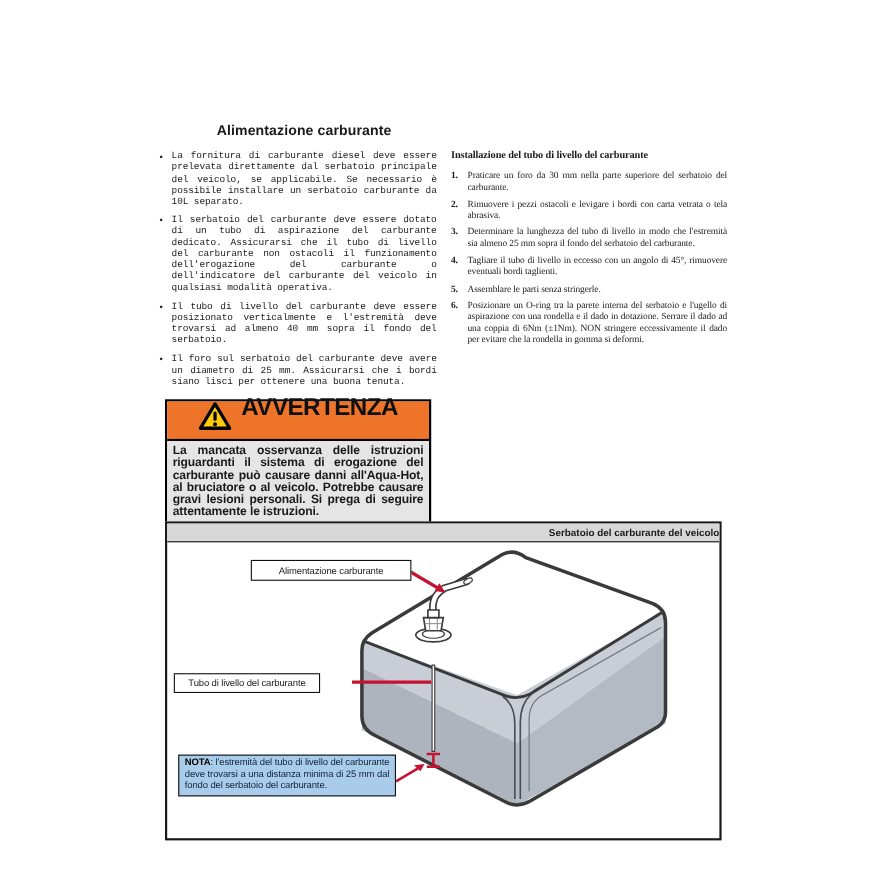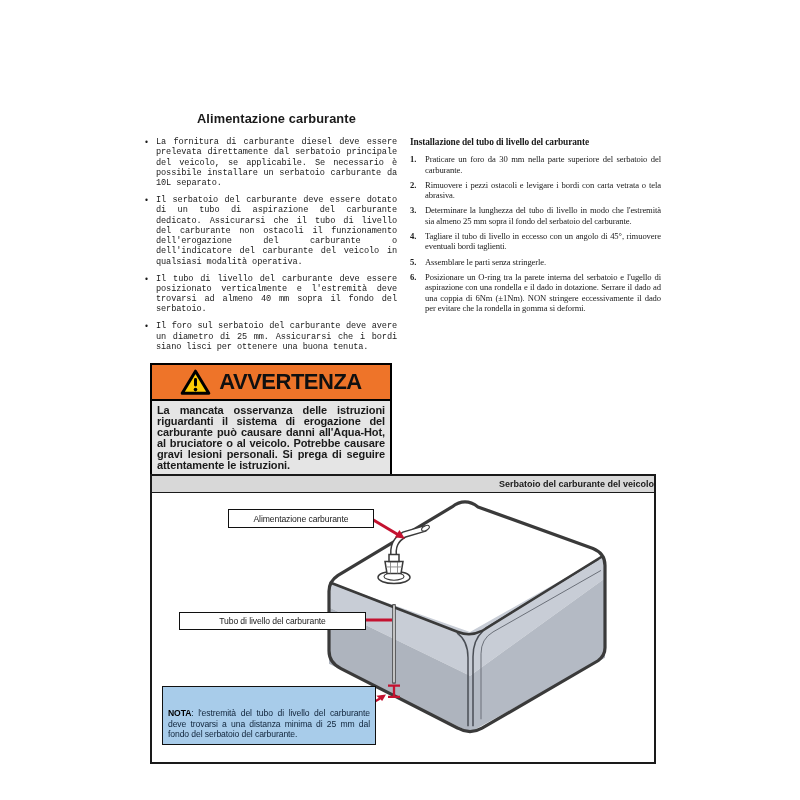--- a/index.html
+++ b/index.html
@@ -19,21 +19,21 @@
   .bullet .mark{width:11px;flex:none;}
   .bullet .txt{flex:1;text-align:justify;font-family:Liberation Mono, monospace;}
   .step{display:flex;margin:0 0 5px 0;}
   .step .num{width:15px;flex:none;font-weight:bold;}
   .step .txt{flex:1;text-align:justify;}
 
   
   .warning-box{margin:11px 0 0 5px;width:238px;border:2px solid #000;}
   .warning-header{
     background:var(--warning_orange);border-bottom:2px solid #000;
-    height:34px;display:flex;align-items:center;justify-content:center;gap:8px;
+    height:34px;display:flex;justify-content:center;gap:8px;
   }
   .warning-word{font-size:22px;font-weight:bold;color:#101010;letter-spacing:-0.5px;}
   .warning-body{
     background:#e5e5e5;padding:4px 5px 5px 5px;font-size:11px;font-weight:bold;
     line-height:11px;text-align:justify;
   }
 
   
   .diagram{
     position:absolute;left:150px;top:447px;width:506px;height:290px;
@@ -45,25 +45,25 @@
   }
   .canvas{position:relative;width:100%;height:calc(100% - 18px);}
   .tank-svg{position:absolute;left:0;top:0;width:100%;height:100%;}
 
   .callout{
     position:absolute;background:#fff;border:1.5px solid #101010;
     font-size:8.6px;text-align:center;letter-spacing:-0.1px;
     display:flex;align-items:center;justify-content:center;box-sizing:border-box;
   }
   .callout-fuel-supply{left:76px;top:16px;width:146px;height:19px;}
-  .callout-level-tube{left:27px;top:119px;width:187px;height:18px;}
+  .callout-level-tube{left:6px;top:119px;width:133px;height:18px;}
   .note-box{
-    position:absolute;left:10px;top:193px;width:214px;box-sizing:border-box;
+    position:absolute;left:10px;top:193px;width:198px;box-sizing:border-box;
     background:var(--note_blue);border:1.8px solid #101010;
-    padding:21px 5px 4px 5px;font-size:8.6px;line-height:10.6px;text-align:justify;
+    padding:0 5px 4px 5px;font-size:8.6px;line-height:10.6px;text-align:justify;
     color:#10243a;letter-spacing:-0.1px;
   }
   .note-box b{color:#000;}
 
   
   .tank-fill{fill:#ffffff;}
   .fuel-band{fill:var(--fuel_light);}
   .fuel-left{fill:var(--fuel_dark);}
   .fuel-right{fill:var(--fuel_mid);}
   .thin{stroke:#6a6f78;stroke-width:1;fill:none;}

